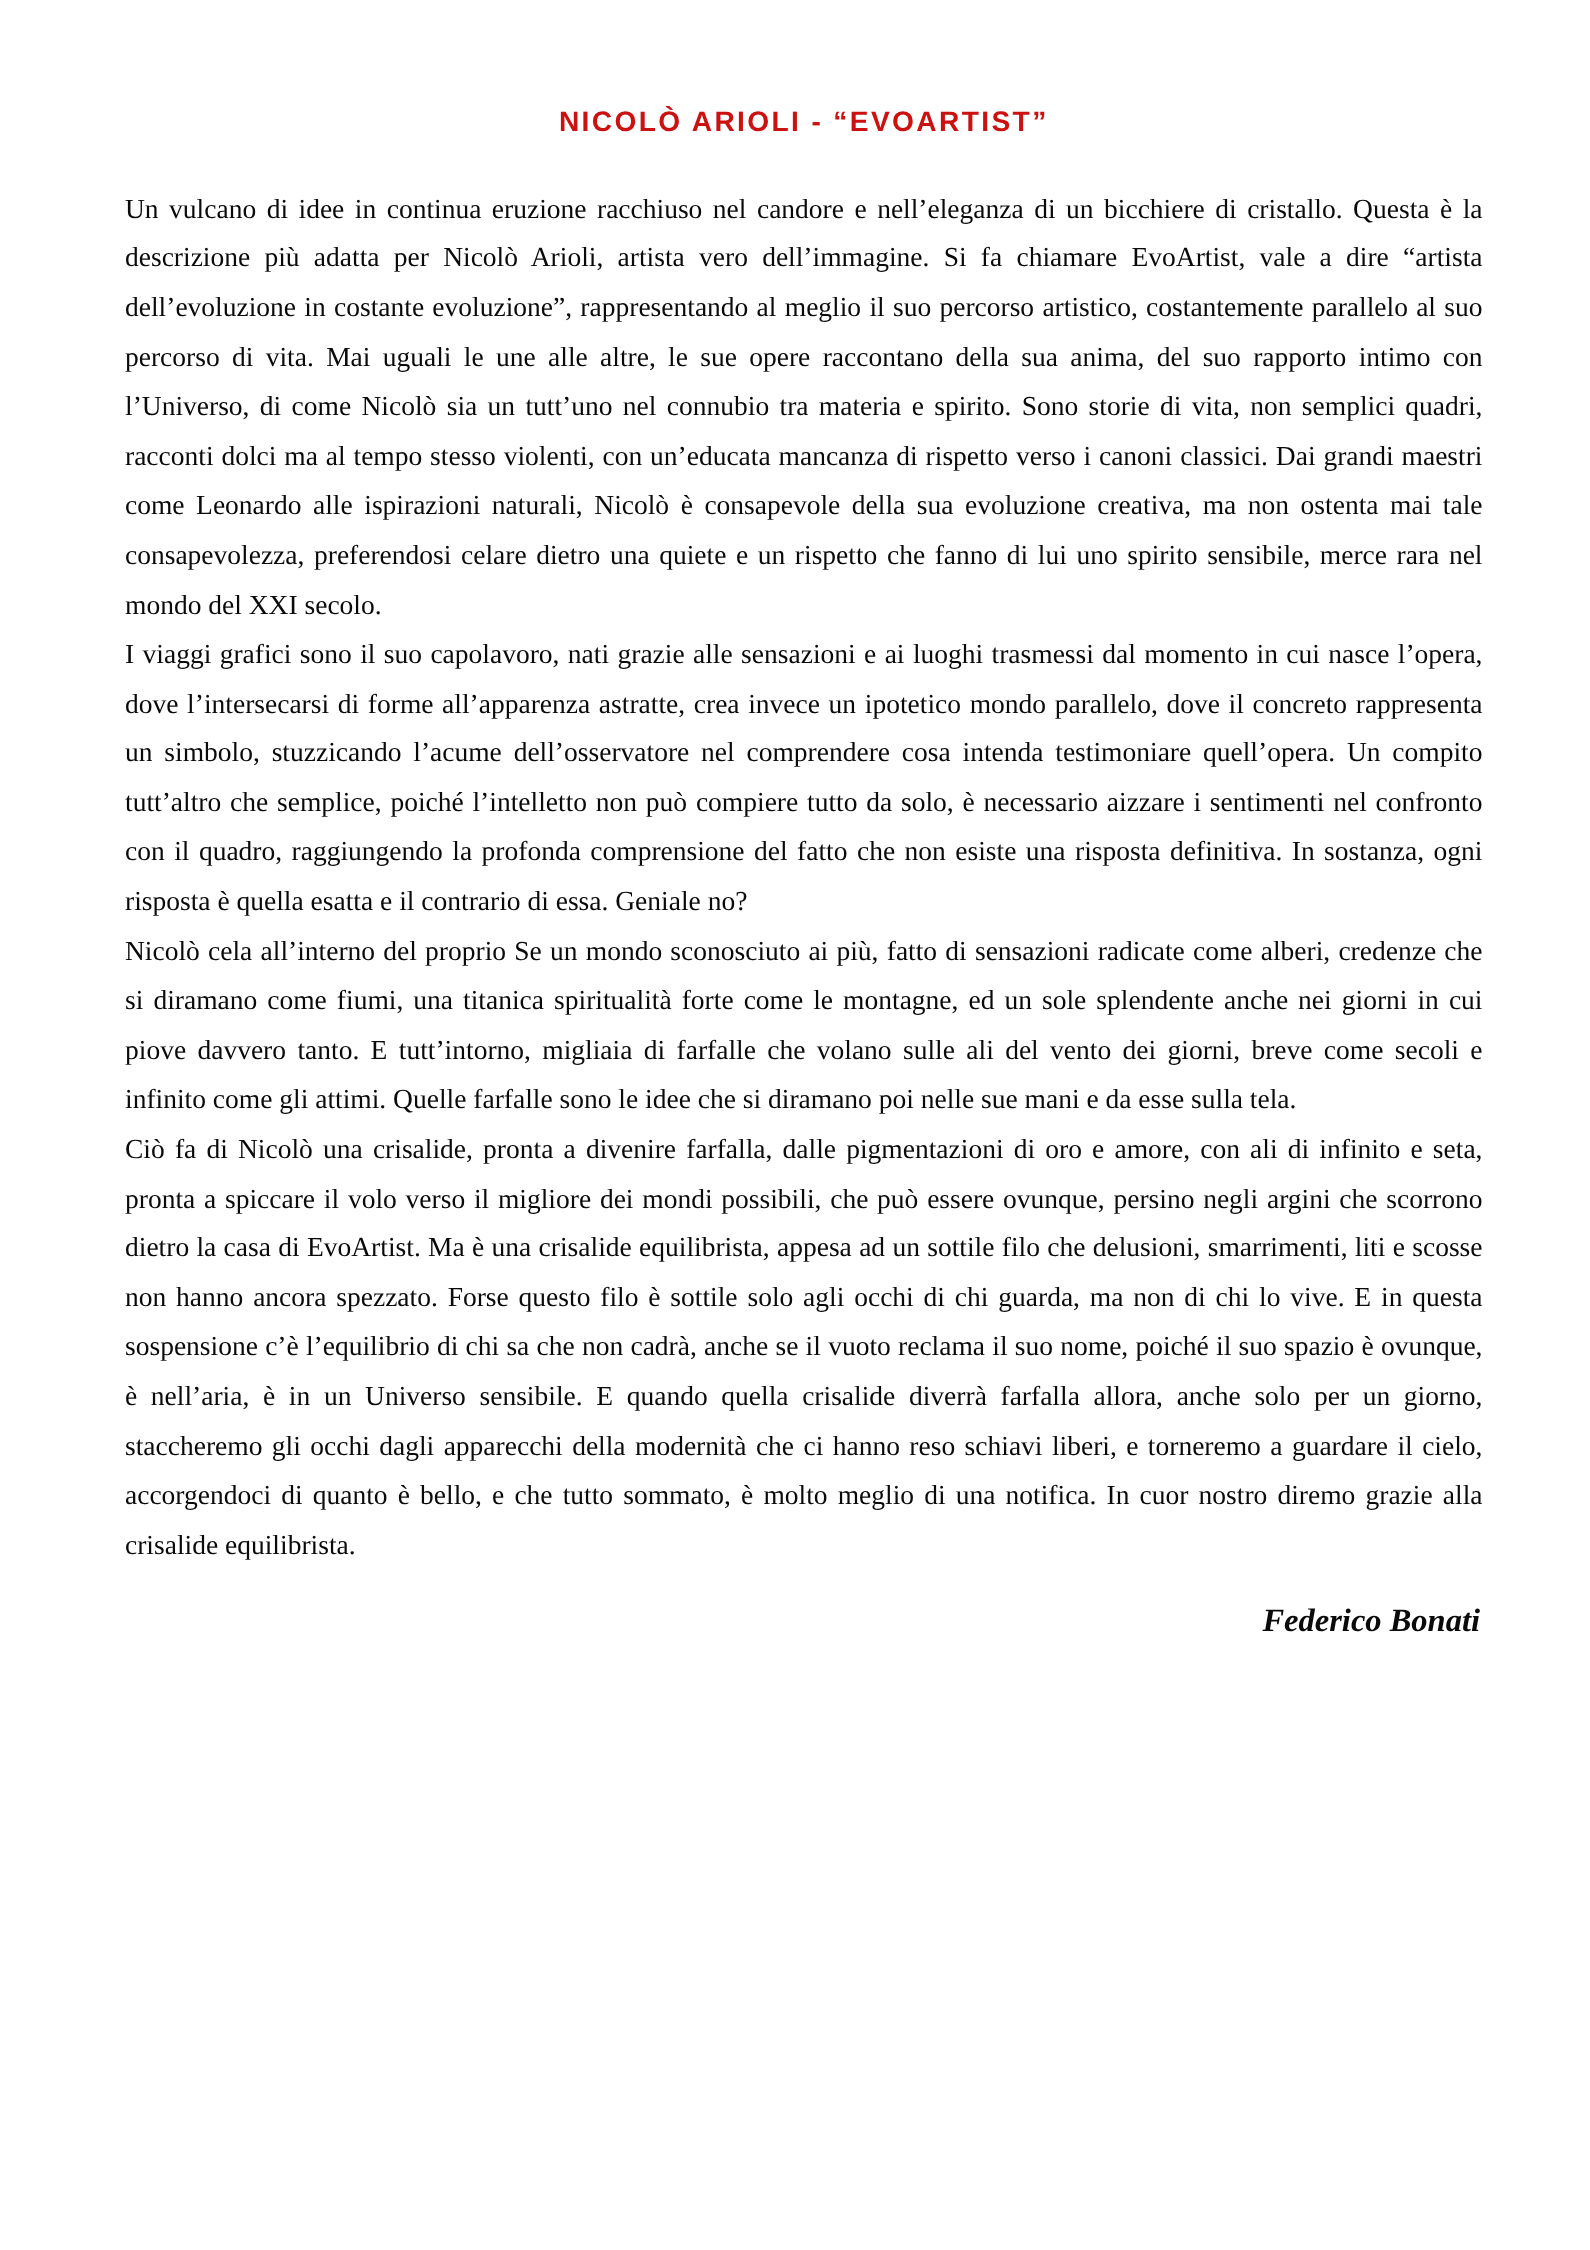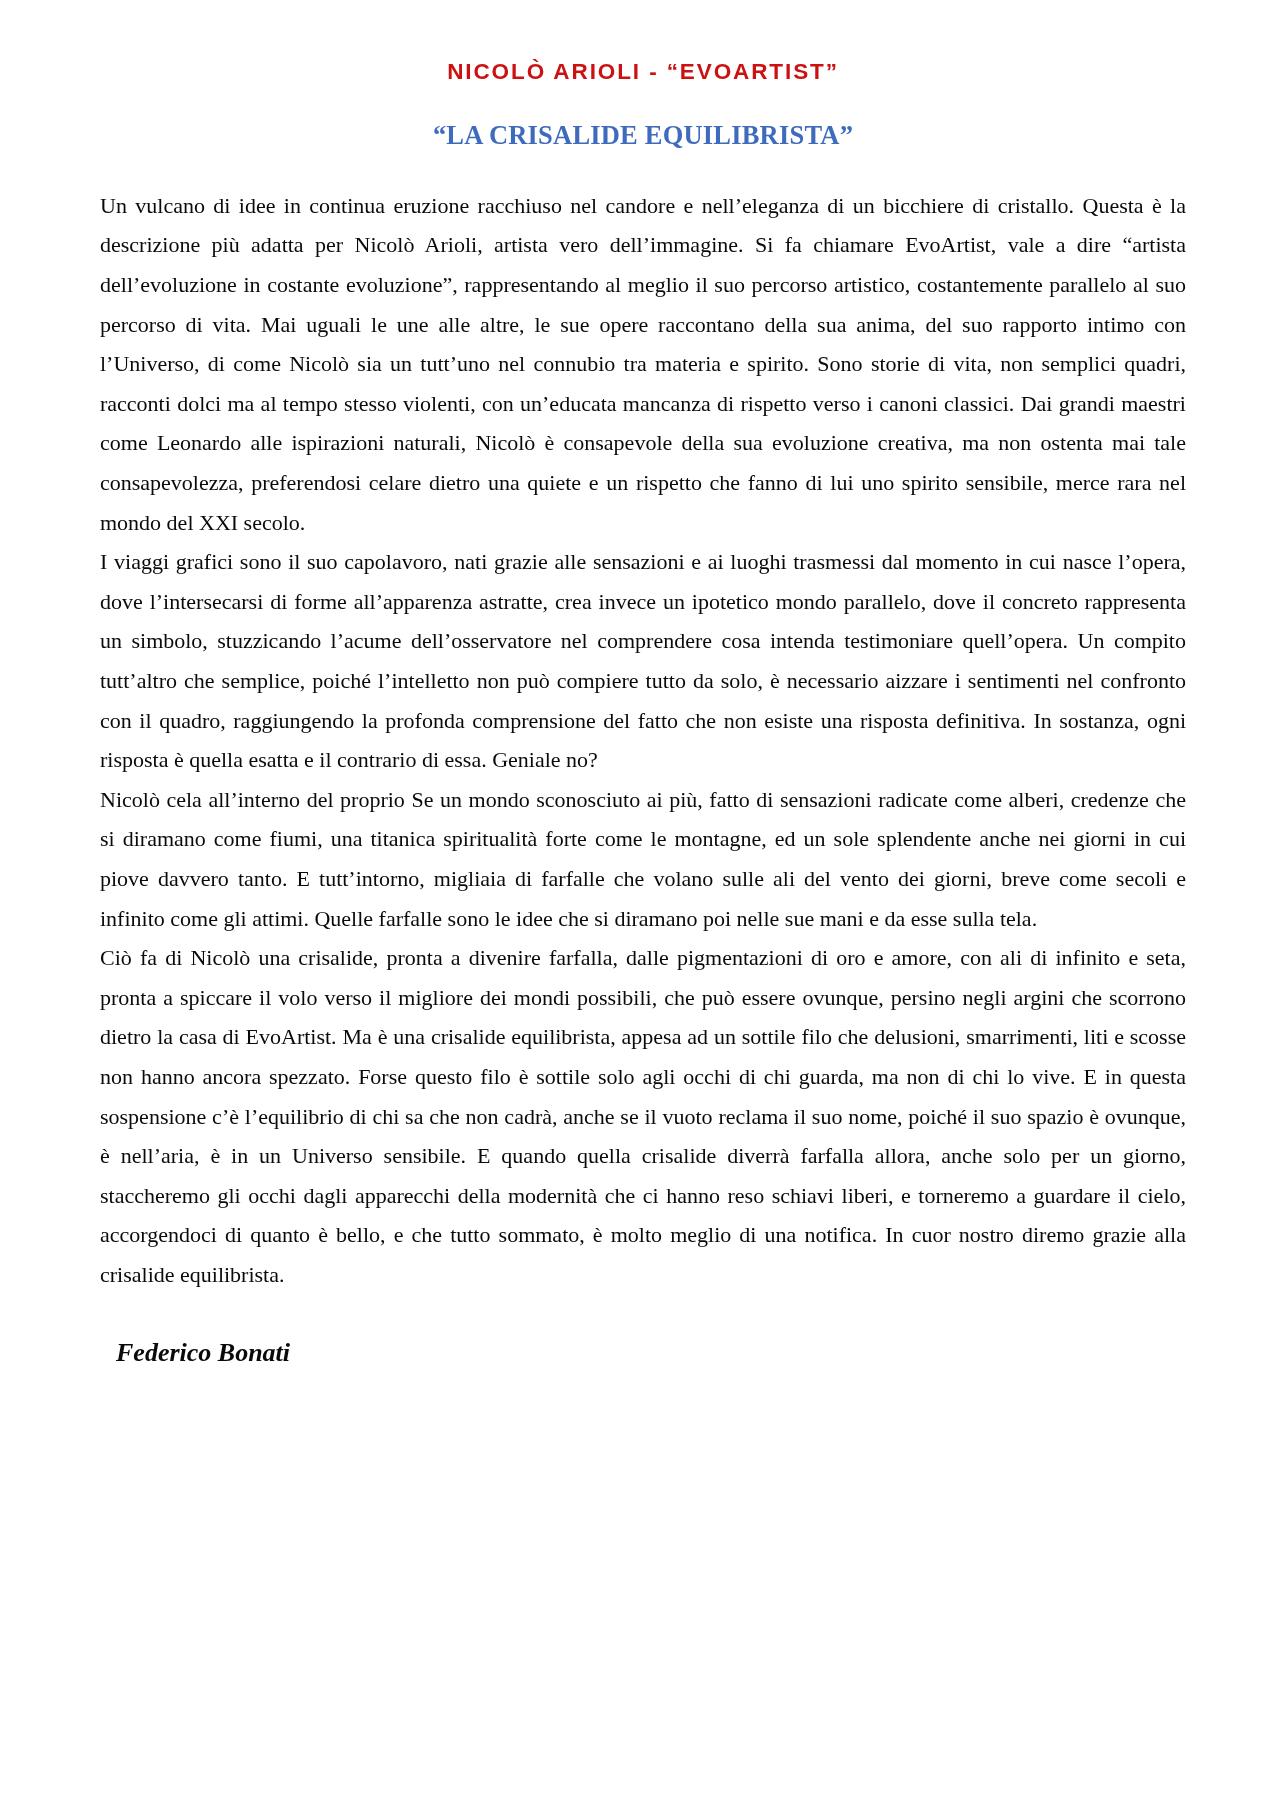--- a/index.html
+++ b/index.html
@@ -24,21 +24,21 @@
     overflow: hidden;
   }
   .content {
     position: absolute;
     left: 100px;
     top: 0;
     width: 1086px;
   }
   .doc-title {
     margin: 0;
-    padding-top: 60px;
+    padding-top: 86px;
     text-align: center;
     color: #cc1111;
     font-family: "Liberation Sans", "DejaVu Sans", sans-serif;
     font-weight: bold;
     font-size: 22.5px;
     letter-spacing: 1.9px;
     line-height: 1.1;
     white-space: nowrap;
   }
   .doc-subtitle {
@@ -62,38 +62,38 @@
     text-align: justify;
     text-justify: inter-word;
     font-size: 22px;
     line-height: 39.6px;
     hyphens: none;
     -webkit-hyphens: none;
   }
   p.para.gap-before {
   }
   .signature {
-    margin: 16px;
+    margin: 0;
     padding-top: 26px;
+    text-align: right;
     font-weight: bold;
     font-style: italic;
     font-size: 26px;
     line-height: 1.2;
     padding-right: 2px;
   }
 </style>
 </head>
 <body>
 
 <div class="page">
   <div class="content">
 
     <h1 class="doc-title">NICOLÒ ARIOLI - “EVOARTIST”</h1>
 
-    <h2 class="doc-subtitle">“LA CRISALIDE EQUILIBRISTA”</h2>
 
     <div class="body-block">
       <p class="para">Un vulcano di idee in continua eruzione racchiuso nel candore e nell’eleganza di un bicchiere di cristallo. Questa è la descrizione più adatta per Nicolò Arioli, artista vero dell’immagine. Si fa chiamare EvoArtist, vale a dire “artista dell’evoluzione in costante evoluzione”, rappresentando al meglio il suo percorso artistico, costantemente parallelo al suo percorso di vita. Mai uguali le une alle altre, le sue opere raccontano della sua anima, del suo rapporto intimo con l’Universo, di come Nicolò sia un tutt’uno nel connubio tra materia e spirito. Sono storie di vita, non semplici quadri, racconti dolci ma al tempo stesso violenti, con un’educata mancanza di rispetto verso i canoni classici. Dai grandi maestri come Leonardo alle ispirazioni naturali, Nicolò è consapevole della sua evoluzione creativa, ma non ostenta mai tale consapevolezza, preferendosi celare dietro una quiete e un rispetto che fanno di lui uno spirito sensibile, merce rara nel mondo del XXI secolo.</p>
       <p class="para">I viaggi grafici sono il suo capolavoro, nati grazie alle sensazioni e ai luoghi trasmessi dal momento in cui nasce l’opera, dove l’intersecarsi di forme all’apparenza astratte, crea invece un ipotetico mondo parallelo, dove il concreto rappresenta un simbolo, stuzzicando l’acume dell’osservatore nel comprendere cosa intenda testimoniare quell’opera. Un compito tutt’altro che semplice, poiché l’intelletto non può compiere tutto da solo, è necessario aizzare i sentimenti nel confronto con il quadro, raggiungendo la profonda comprensione del fatto che non esiste una risposta definitiva. In sostanza, ogni risposta è quella esatta e il contrario di essa. Geniale no?</p>
       <p class="para">Nicolò cela all’interno del proprio Se un mondo sconosciuto ai più, fatto di sensazioni radicate come alberi, credenze che si diramano come fiumi, una titanica spiritualità forte come le montagne, ed un sole splendente anche nei giorni in cui piove davvero tanto. E tutt’intorno, migliaia di farfalle che volano sulle ali del vento dei giorni, breve come secoli e infinito come gli attimi. Quelle farfalle sono le idee che si diramano poi nelle sue mani e da esse sulla tela.</p>
       <p class="para gap-before">Ciò fa di Nicolò una crisalide, pronta a divenire farfalla, dalle pigmentazioni di oro e amore, con ali di infinito e seta, pronta a spiccare il volo verso il migliore dei mondi possibili, che può essere ovunque, persino negli argini che scorrono dietro la casa di EvoArtist. Ma è una crisalide equilibrista, appesa ad un sottile filo che delusioni, smarrimenti, liti e scosse non hanno ancora spezzato. Forse questo filo è sottile solo agli occhi di chi guarda, ma non di chi lo vive. E in questa sospensione c’è l’equilibrio di chi sa che non cadrà, anche se il vuoto reclama il suo nome, poiché il suo spazio è ovunque, è nell’aria, è in un Universo sensibile. E quando quella crisalide diverrà farfalla allora, anche solo per un giorno, staccheremo gli occhi dagli apparecchi della modernità che ci hanno reso schiavi liberi, e torneremo a guardare il cielo, accorgendoci di quanto è bello, e che tutto sommato, è molto meglio di una notifica. In cuor nostro diremo grazie alla crisalide equilibrista.</p>
     </div>
 
     <p class="signature">Federico Bonati</p>
 

